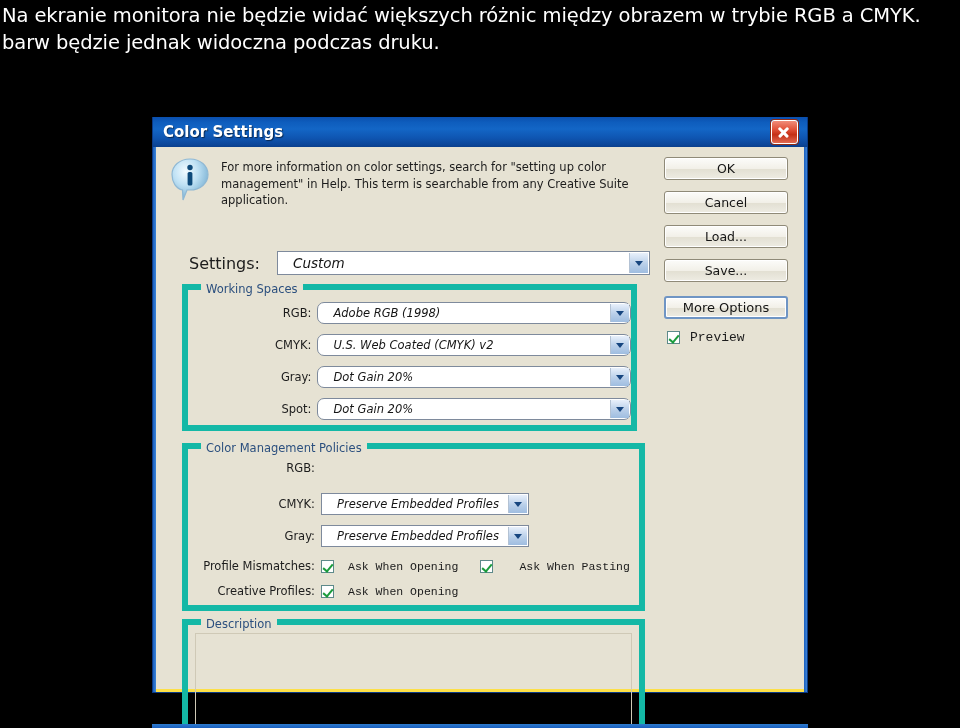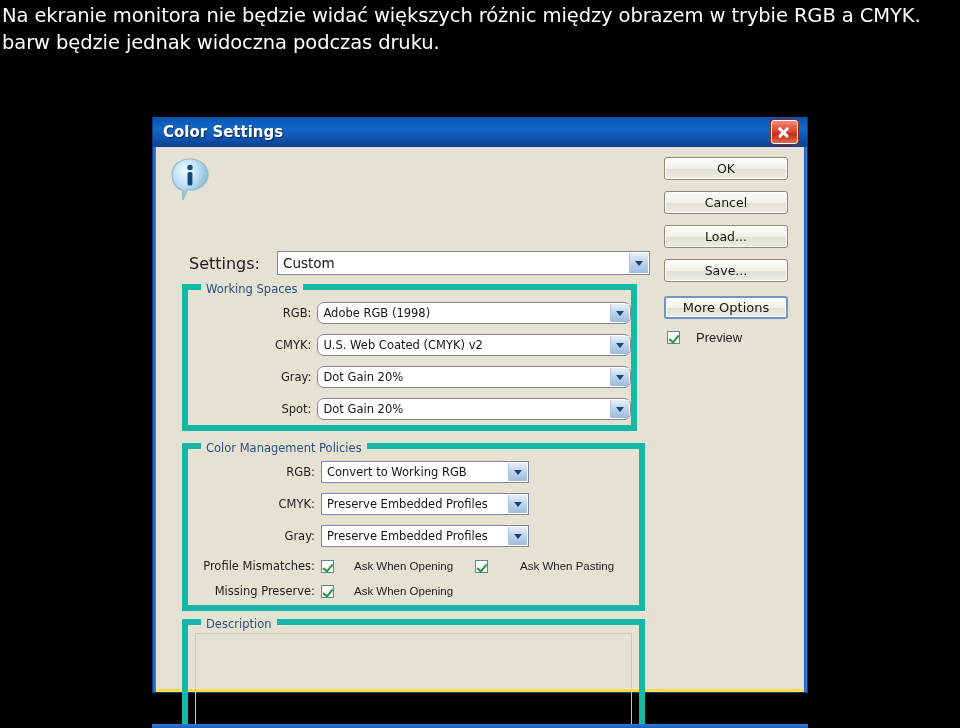--- a/index.html
+++ b/index.html
@@ -149,23 +149,24 @@
     height: 22px;
     box-sizing: border-box;
     display: flex;
     align-items: center;
     cursor: pointer;
   }
   .combo .val {
     font-family: "DejaVu Sans", sans-serif;
     font-size: 11.5px;
     color: #151515;
-    padding-left: 5px;
+    padding-left: 15px;
     white-space: nowrap;
     overflow: hidden;
+    font-style: italic;
   }
   .combo .arrow {
     position: absolute;
     right: 1px; top: 1px; bottom: 1px;
     width: 18px;
     background: linear-gradient(to bottom,#e8f0fb,#b9cfe9 55%,#9fbde0);
     border-left: 1px solid #b3c2d4;
     display: flex;
     align-items: center;
     justify-content: center;
@@ -230,24 +231,24 @@
   .cbx.checked::after {
     content: "";
     position: absolute;
     left: 3px; top: 1px;
     width: 4px; height: 8px;
     border: solid #1a9c3c;
     border-width: 0 2.3px 2.3px 0;
     transform: rotate(40deg);
   }
   .cbx-label {
-    font-family: Liberation Sans, sans-serif;
+    font-family: Liberation Mono, monospace;
     font-size: 11.5px;
     color: #1c1c1c;
-    padding-left: 16px;
+    padding-left: 10px;
     white-space: nowrap;
   }
 
   
   .btn-col {
     position: absolute;
     left: 508px;
     top: 10px;
     width: 130px;
   }
@@ -318,20 +319,21 @@
               <stop offset="0%" stop-color="#f2fbff"></stop>
               <stop offset="45%" stop-color="#bfe1f4"></stop>
               <stop offset="100%" stop-color="#6fa9cd"></stop>
             </radialGradient>
           </defs>
           <path d="M20 2 C30.5 2 38 9 38 17.5 C38 26 30.5 33 20 33 L17 33 L13 43 L12.5 33 C6 31.5 2 25.2 2 17.5 C2 9 9.5 2 20 2 Z" fill="url(#ibg)" stroke="#8fb8d4" stroke-width="1.2"></path>
           <circle cx="20" cy="10.5" r="2.7" fill="#0e4a7a"></circle>
           <rect x="17.6" y="15" width="4.8" height="13.5" rx="1.6" fill="#0e4a7a"></rect>
         </svg>
       </div>
+      <div class="info-text">For more information on color settings, search for "setting up color management" in Help. This term is searchable from any Creative Suite application.</div>
     </div>
 
     <div class="settings-row">
       <div class="settings-label">Settings:</div>
       <div class="combo combo-settings">
         <div class="val">Custom</div>
         <div class="arrow">
             <i class="chev"></i>
           </div>
       </div>
@@ -379,26 +381,20 @@
             </div>
         </div>
       </div>
     </div>
 
     <div class="group grp-policies">
       <div class="legend">Color Management Policies</div>
 
       <div class="field-row" style="top:12px">
         <div class="field-label">RGB:</div>
-        <div class="combo">
-          <div class="val">Convert to Working RGB</div>
-          <div class="arrow">
-              <i class="chev"></i>
-            </div>
-        </div>
       </div>
 
       <div class="field-row" style="top:44px">
         <div class="field-label">CMYK:</div>
         <div class="combo">
           <div class="val">Preserve Embedded Profiles</div>
           <div class="arrow">
               <i class="chev"></i>
             </div>
         </div>
@@ -420,21 +416,21 @@
           <div class="cbx checked"></div>
           <div class="cbx-label">Ask When Opening</div>
         </div>
         <div style="display:flex;align-items:center;gap:16px;margin-left:22px">
           <div class="cbx checked"></div>
           <div class="cbx-label">Ask When Pasting</div>
         </div>
       </div>
 
       <div class="field-row" style="top:135px">
-        <div class="field-label">Missing Preserve:</div>
+        <div class="field-label">Creative Profiles:</div>
         <div style="display:flex;align-items:center;gap:4px">
           <div class="cbx checked"></div>
           <div class="cbx-label">Ask When Opening</div>
         </div>
       </div>
     </div>
 
     <div class="group grp-desc">
       <div class="legend">Description</div>
       <div style="position:absolute;left:7px;top:8px;right:7px;bottom:7px;border:1px solid #cfc9b6;"></div>

